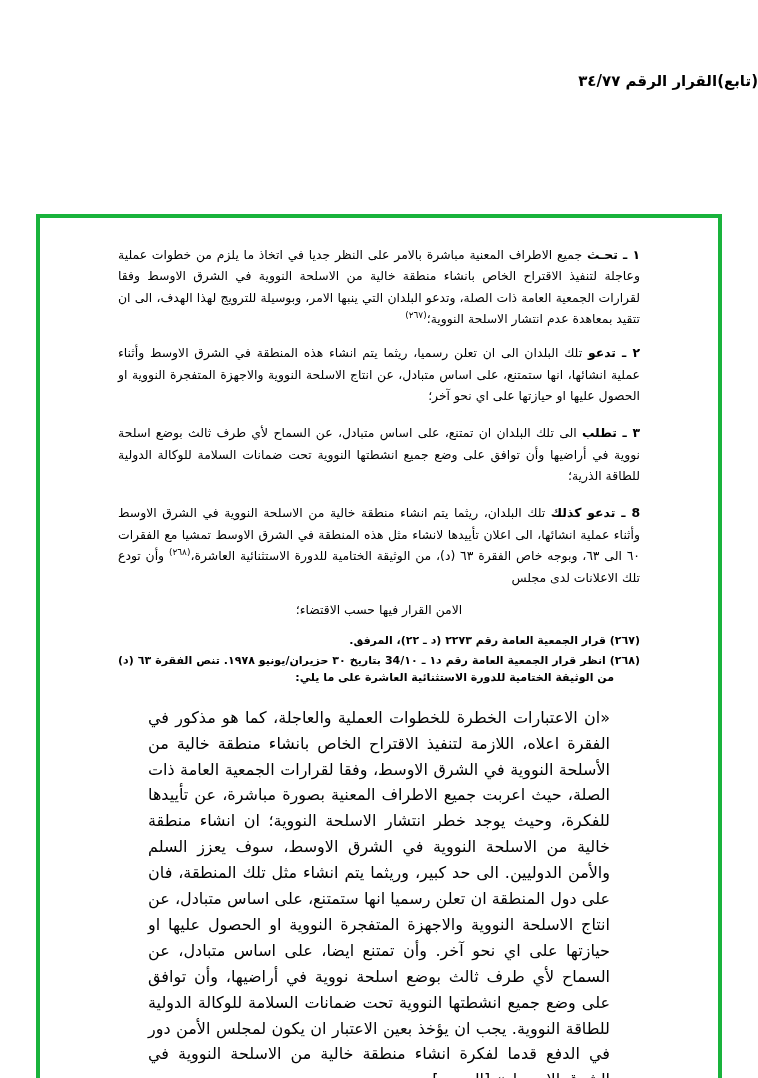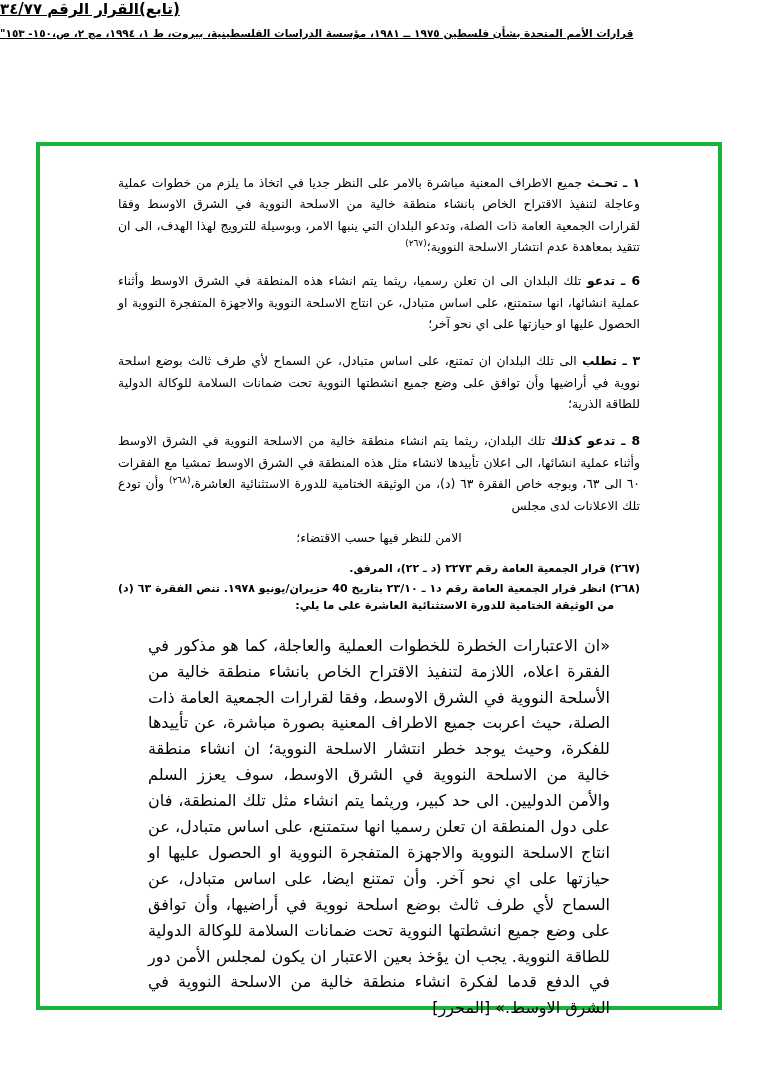--- a/index.html
+++ b/index.html
@@ -15,22 +15,22 @@
     position: relative;
     overflow: hidden;
   }
   .page {
     width: 758px;
     height: 1078px;
     position: relative;
     box-sizing: border-box;
   }
   .header {
-    text-align: left;
-    text-decoration: underline;
+    text-align: right;
+    margin-top: 72px;
   }
   .doc-title {
     font-size: 15px;
     font-weight: bold;
     letter-spacing: 0.5px;
     direction: rtl;
     color: #000;
   }
   .doc-subtitle {
     font-size: 10.5px;
@@ -104,52 +104,51 @@
     direction: rtl;
   }
 </style>
 </head>
 <body>
 
 <div class="page">
 
   <div class="header">
     <div class="doc-title">(تابع)القرار الرقم ٣٤/٧٧</div>
-    <div class="doc-subtitle">قرارات الأمم المتحدة بشأن فلسطين ١٩٧٥ ــ ١٩٨١، مؤسسة الدراسات الفلسطينية، بيروت، ط ١، ١٩٩٤، مج ٢، ص،١٥٠- ١٥٣"</div>
   </div>
 
   <div class="frame">
     <div class="frame-inner">
 
       <p class="clause">
         <span class="lead">١ ـ تحـث</span><span> جميع الاطراف المعنية مباشرة بالامر على النظر جديا في اتخاذ ما يلزم من خطوات عملية وعاجلة لتنفيذ الاقتراح الخاص بانشاء منطقة خالية من الاسلحة النووية في الشرق الاوسط وفقا لقرارات الجمعية العامة ذات الصلة، وتدعو البلدان التي ينبها الامر، وبوسيلة للترويج لهذا الهدف، الى ان تتقيد بمعاهدة عدم انتشار الاسلحة النووية؛</span><sup>(٢٦٧)</sup>
       </p>
 
       <p class="clause">
-        <span class="lead">6 ـ تدعو</span><span> تلك البلدان الى ان تعلن رسميا، ريثما يتم انشاء هذه المنطقة في الشرق الاوسط وأثناء عملية انشائها، انها ستمتنع، على اساس متبادل، عن انتاج الاسلحة النووية والاجهزة المتفجرة النووية او الحصول عليها او حيازتها على اي نحو آخر؛</span>
+        <span class="lead">٢ ـ تدعو</span><span> تلك البلدان الى ان تعلن رسميا، ريثما يتم انشاء هذه المنطقة في الشرق الاوسط وأثناء عملية انشائها، انها ستمتنع، على اساس متبادل، عن انتاج الاسلحة النووية والاجهزة المتفجرة النووية او الحصول عليها او حيازتها على اي نحو آخر؛</span>
       </p>
 
       <p class="clause tight">
         <span class="lead">٣ ـ تطلب</span><span> الى تلك البلدان ان تمتنع، على اساس متبادل، عن السماح لأي طرف ثالث بوضع اسلحة نووية في أراضيها وأن توافق على وضع جميع انشطتها النووية تحت ضمانات السلامة للوكالة الدولية للطاقة الذرية؛</span>
       </p>
 
       <p class="clause tight">
         <span class="lead">8 ـ تدعو كذلك</span><span> تلك البلدان، ريثما يتم انشاء منطقة خالية من الاسلحة النووية في الشرق الاوسط وأثناء عملية انشائها، الى اعلان تأييدها لانشاء مثل هذه المنطقة في الشرق الاوسط تمشيا مع الفقرات ٦٠ الى ٦٣، وبوجه خاص الفقرة ٦٣ (د)، من الوثيقة الختامية للدورة الاستثنائية العاشرة،</span><sup>(٢٦٨)</sup><span> وأن تودع تلك الاعلانات لدى مجلس</span>
       </p>
 
-      <p class="tail-line">الامن للنظر فيها حسب الاقتضاء؛</p>
+      <p class="tail-line">الامن القرار فيها حسب الاقتضاء؛</p>
 
       <div class="notes">
         <p class="note note-indent">
           <span>(٢٦٧)</span>
           <span>قرار الجمعية العامة رقم ٢٢٧٣ (د ـ ٢٢)، المرفق.</span>
         </p>
         <p class="note note-indent">
           <span>(٢٦٨)</span>
-          <span>انظر قرار الجمعية العامة رقم د١ ـ ٢٣/١٠ بتاريخ 40 حزيران/يونيو ١٩٧٨. تنص الفقرة ٦٣ (د) من الوثيقة الختامية للدورة الاستثنائية العاشرة على ما يلي:</span>
+          <span>انظر قرار الجمعية العامة رقم د١ ـ 34/١٠ بتاريخ ٣٠ حزيران/يونيو ١٩٧٨. تنص الفقرة ٦٣ (د) من الوثيقة الختامية للدورة الاستثنائية العاشرة على ما يلي:</span>
         </p>
         <p class="quote">
           <span>«ان الاعتبارات الخطرة للخطوات العملية والعاجلة، كما هو مذكور في الفقرة اعلاه، اللازمة لتنفيذ الاقتراح الخاص بانشاء منطقة خالية من الأسلحة النووية في الشرق الاوسط، وفقا لقرارات الجمعية العامة ذات الصلة، حيث اعربت جميع الاطراف المعنية بصورة مباشرة، عن تأييدها للفكرة، وحيث يوجد خطر انتشار الاسلحة النووية؛ ان انشاء منطقة خالية من الاسلحة النووية في الشرق الاوسط، سوف يعزز السلم والأمن الدوليين. الى حد كبير، وريثما يتم انشاء مثل تلك المنطقة، فان على دول المنطقة ان تعلن رسميا انها ستمتنع، على اساس متبادل، عن انتاج الاسلحة النووية والاجهزة المتفجرة النووية او الحصول عليها او حيازتها على اي نحو آخر. وأن تمتنع ايضا، على اساس متبادل، عن السماح لأي طرف ثالث بوضع اسلحة نووية في أراضيها، وأن توافق على وضع جميع انشطتها النووية تحت ضمانات السلامة للوكالة الدولية للطاقة النووية. يجب ان يؤخذ بعين الاعتبار ان يكون لمجلس الأمن دور في الدفع قدما لفكرة انشاء منطقة خالية من الاسلحة النووية في الشرق الاوسط.»</span>
           <span>[المحرر]</span>
         </p>
       </div>
 
     </div>
   </div>
 

